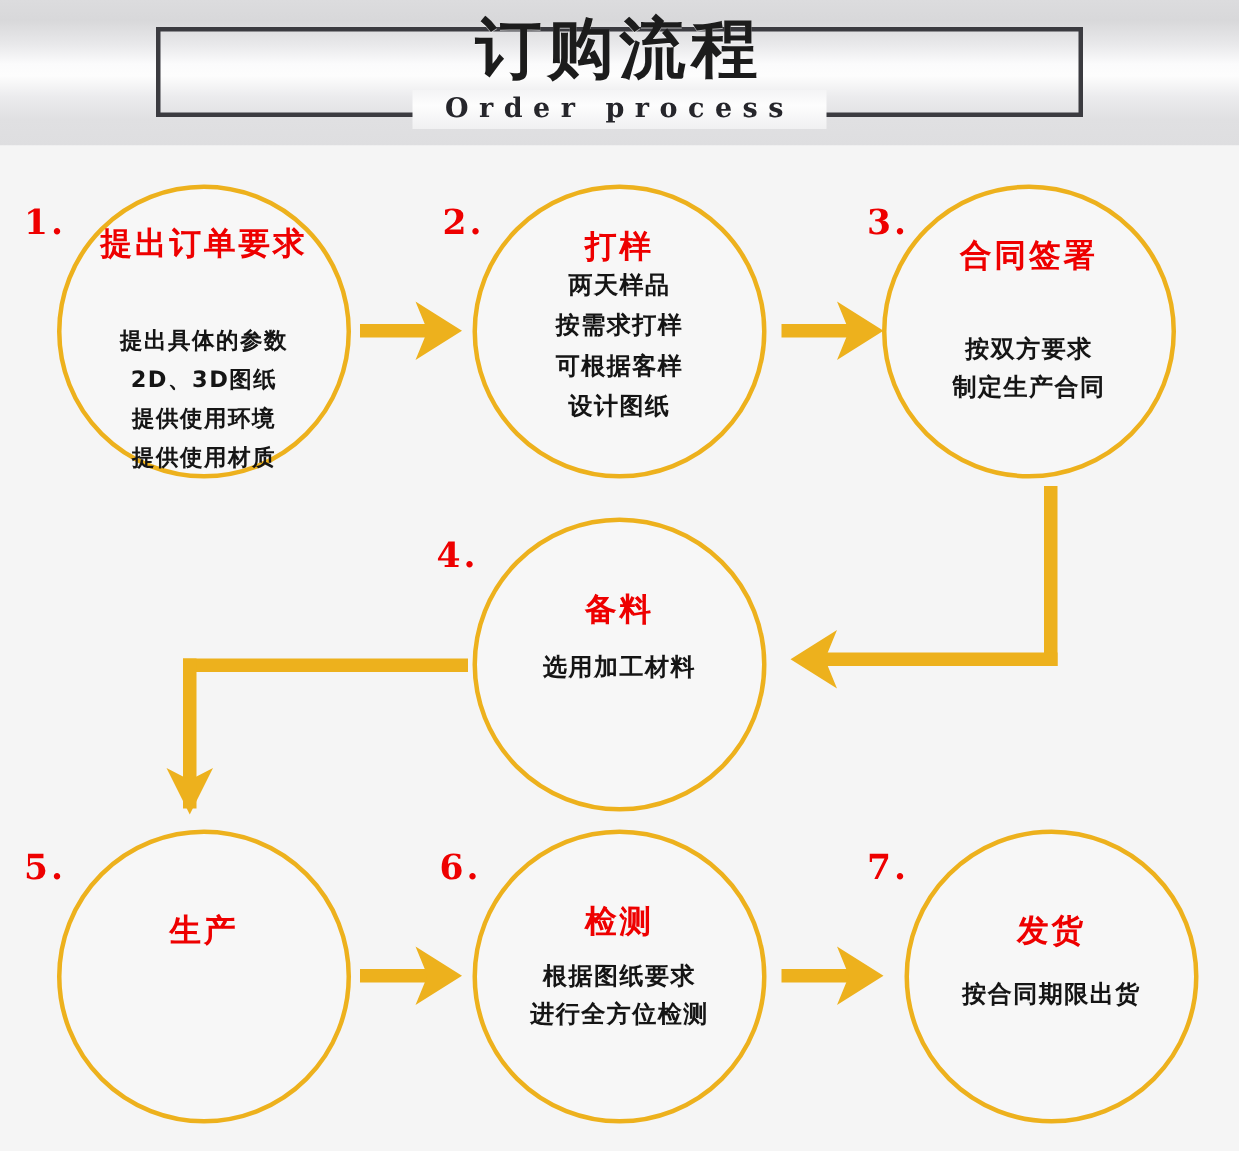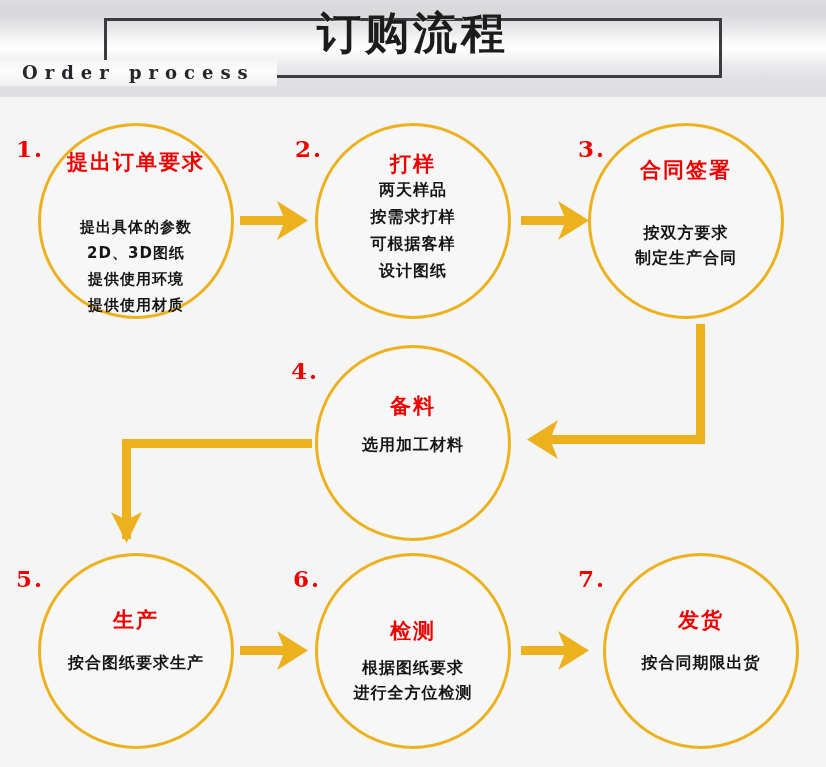--- a/index.html
+++ b/index.html
@@ -54,20 +54,21 @@
     color: #1c1c1c;
     letter-spacing: 4px;
     line-height: 46px;
     text-shadow: 0 1px 0 rgba(255,255,255,0.6);
   }
   #header-subtitle-wrap {
     position: absolute;
     left: 0;
     top: 60px;
     width: 826px;
+    text-align: center;
   }
   #header-subtitle {
     display: inline-block;
     position: relative;
     z-index: 3;
     background: linear-gradient(to bottom, #f4f4f5 0%, #fdfdfd 40%, #f0f0f1 100%);
     padding: 0 22px;
     font-family: "DejaVu Serif", "Liberation Serif", serif;
     font-size: 18px;
     font-weight: bold;
@@ -148,21 +149,21 @@
   #num-3 { left: 578px; top: 40px; }
   #num-4 { left: 291px; top: 262px; }
   #num-5 { left: 16px;  top: 470px; }
   #num-6 { left: 293px; top: 470px; }
   #num-7 { left: 578px; top: 470px; }
   #node-1 .node-lines { font-size: 15px; line-height: 26px; }
   #node-2 .node-lines { line-height: 27px; }
   #node-3 .node-title { margin-bottom: 10px; }
   #node-4 .node-title { margin-bottom: 14px; }
   #node-5 .node-title { margin-bottom: 18px; text-align: right; }
-  #node-6 .node-title { margin-bottom: 12px; margin-top: 17px; }
+  #node-6 .node-title { margin-bottom: 12px; }
   #node-7 .node-title { margin-bottom: 18px; }
 </style>
 </head>
 <body>
 
 <div id="header-banner">
   <div id="header-frame"></div>
   <div id="header-title">订购流程</div>
   <div id="header-subtitle-wrap">
     <span id="header-subtitle">Order process</span>
@@ -241,23 +242,20 @@
   <div class="node" id="node-4">
     <div class="node-title">备料</div>
     <div class="node-lines">
       <div>选用加工材料</div>
     </div>
   </div>
 
   <div class="step-num" id="num-5">5.</div>
   <div class="node" id="node-5">
     <div class="node-title">生产</div>
-    <div class="node-lines">
-      <div>按合图纸要求生产</div>
-    </div>
   </div>
 
   <div class="step-num" id="num-6">6.</div>
   <div class="node" id="node-6">
     <div class="node-title">检测</div>
     <div class="node-lines">
       <div>根据图纸要求</div>
       <div>进行全方位检测</div>
     </div>
   </div>

